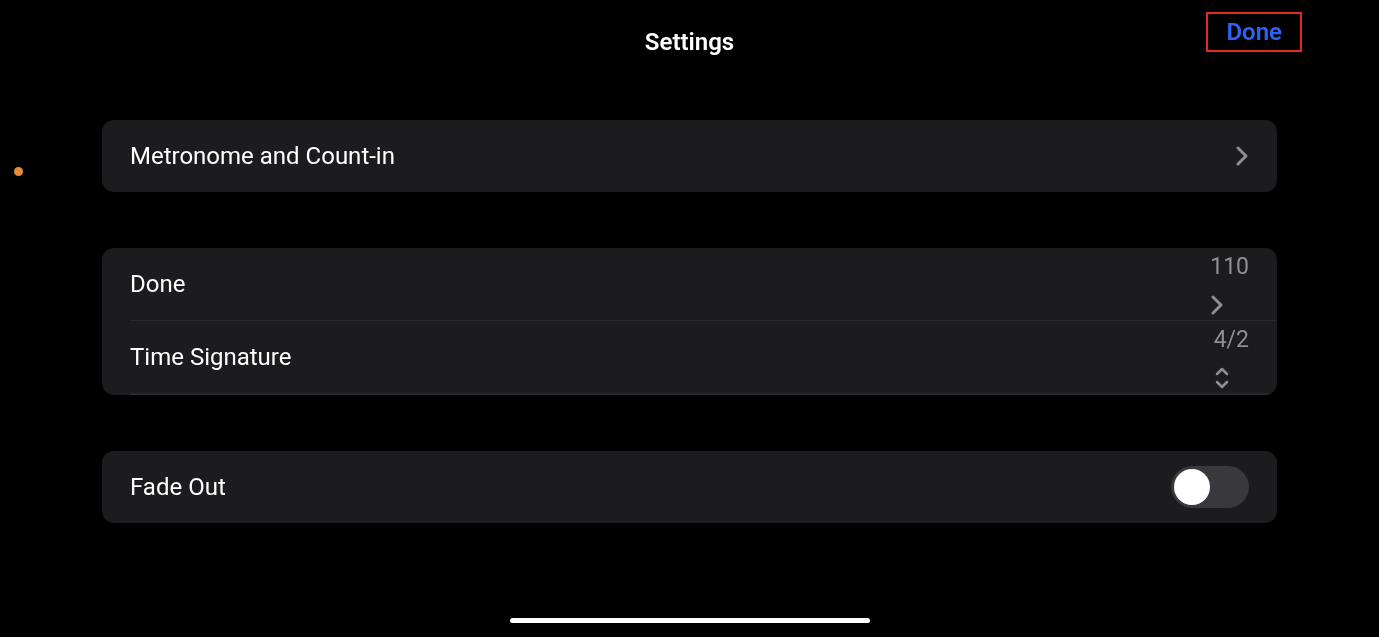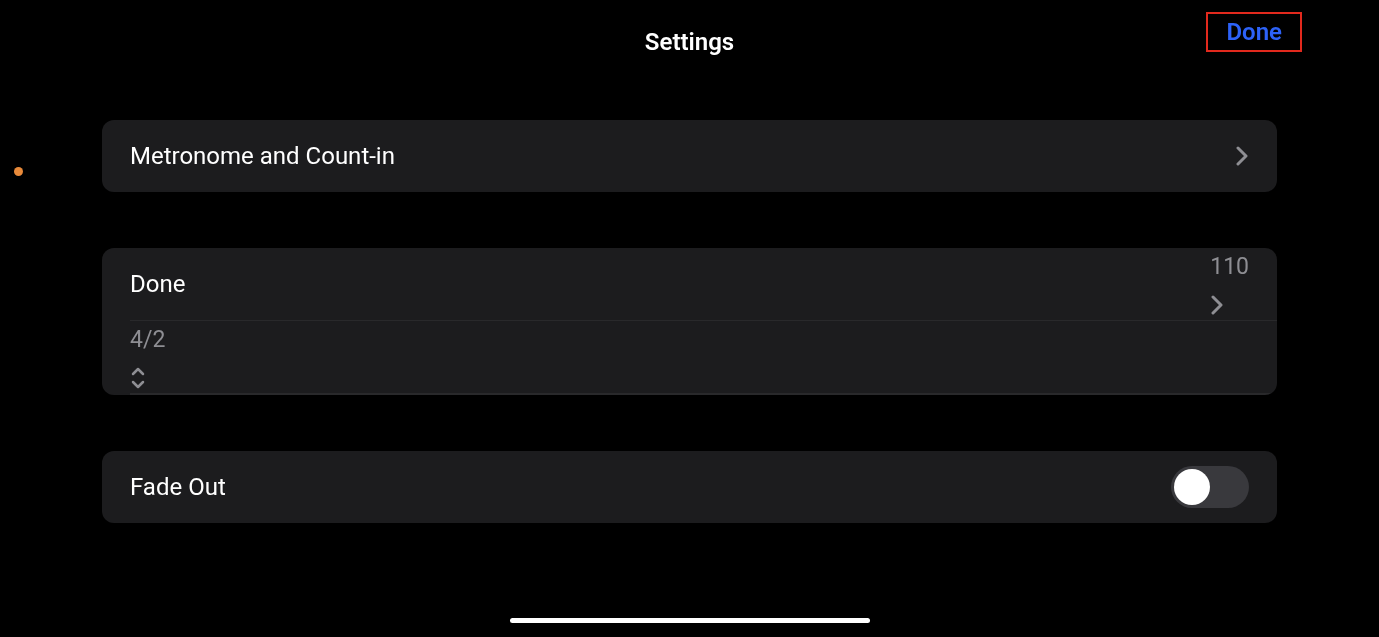--- a/index.html
+++ b/index.html
@@ -191,20 +191,21 @@
         <span class="row-value">110</span>
         <span class="chevron-right">
           <svg viewBox="0 0 12 20" fill="none">
               <path d="M2 2 L10 10 L2 18" stroke="#8e8e93" stroke-width="3" stroke-linecap="round" stroke-linejoin="round"></path>
             </svg>
         </span>
       </div>
     </div>
     <div class="row-divider"></div>
     <div class="row">
+      <div class="row-label">Time Signature</div>
       <div class="row-right">
         <span class="row-value">4/2</span>
         <span class="updown-icon">
           <svg viewBox="0 0 16 22" fill="none">
             <path d="M3 7 L8 2 L13 7" stroke="#8e8e93" stroke-width="2.5" stroke-linecap="round" stroke-linejoin="round"></path>
             <path d="M3 15 L8 20 L13 15" stroke="#8e8e93" stroke-width="2.5" stroke-linecap="round" stroke-linejoin="round"></path>
           </svg>
         </span>
       </div>
     </div>

